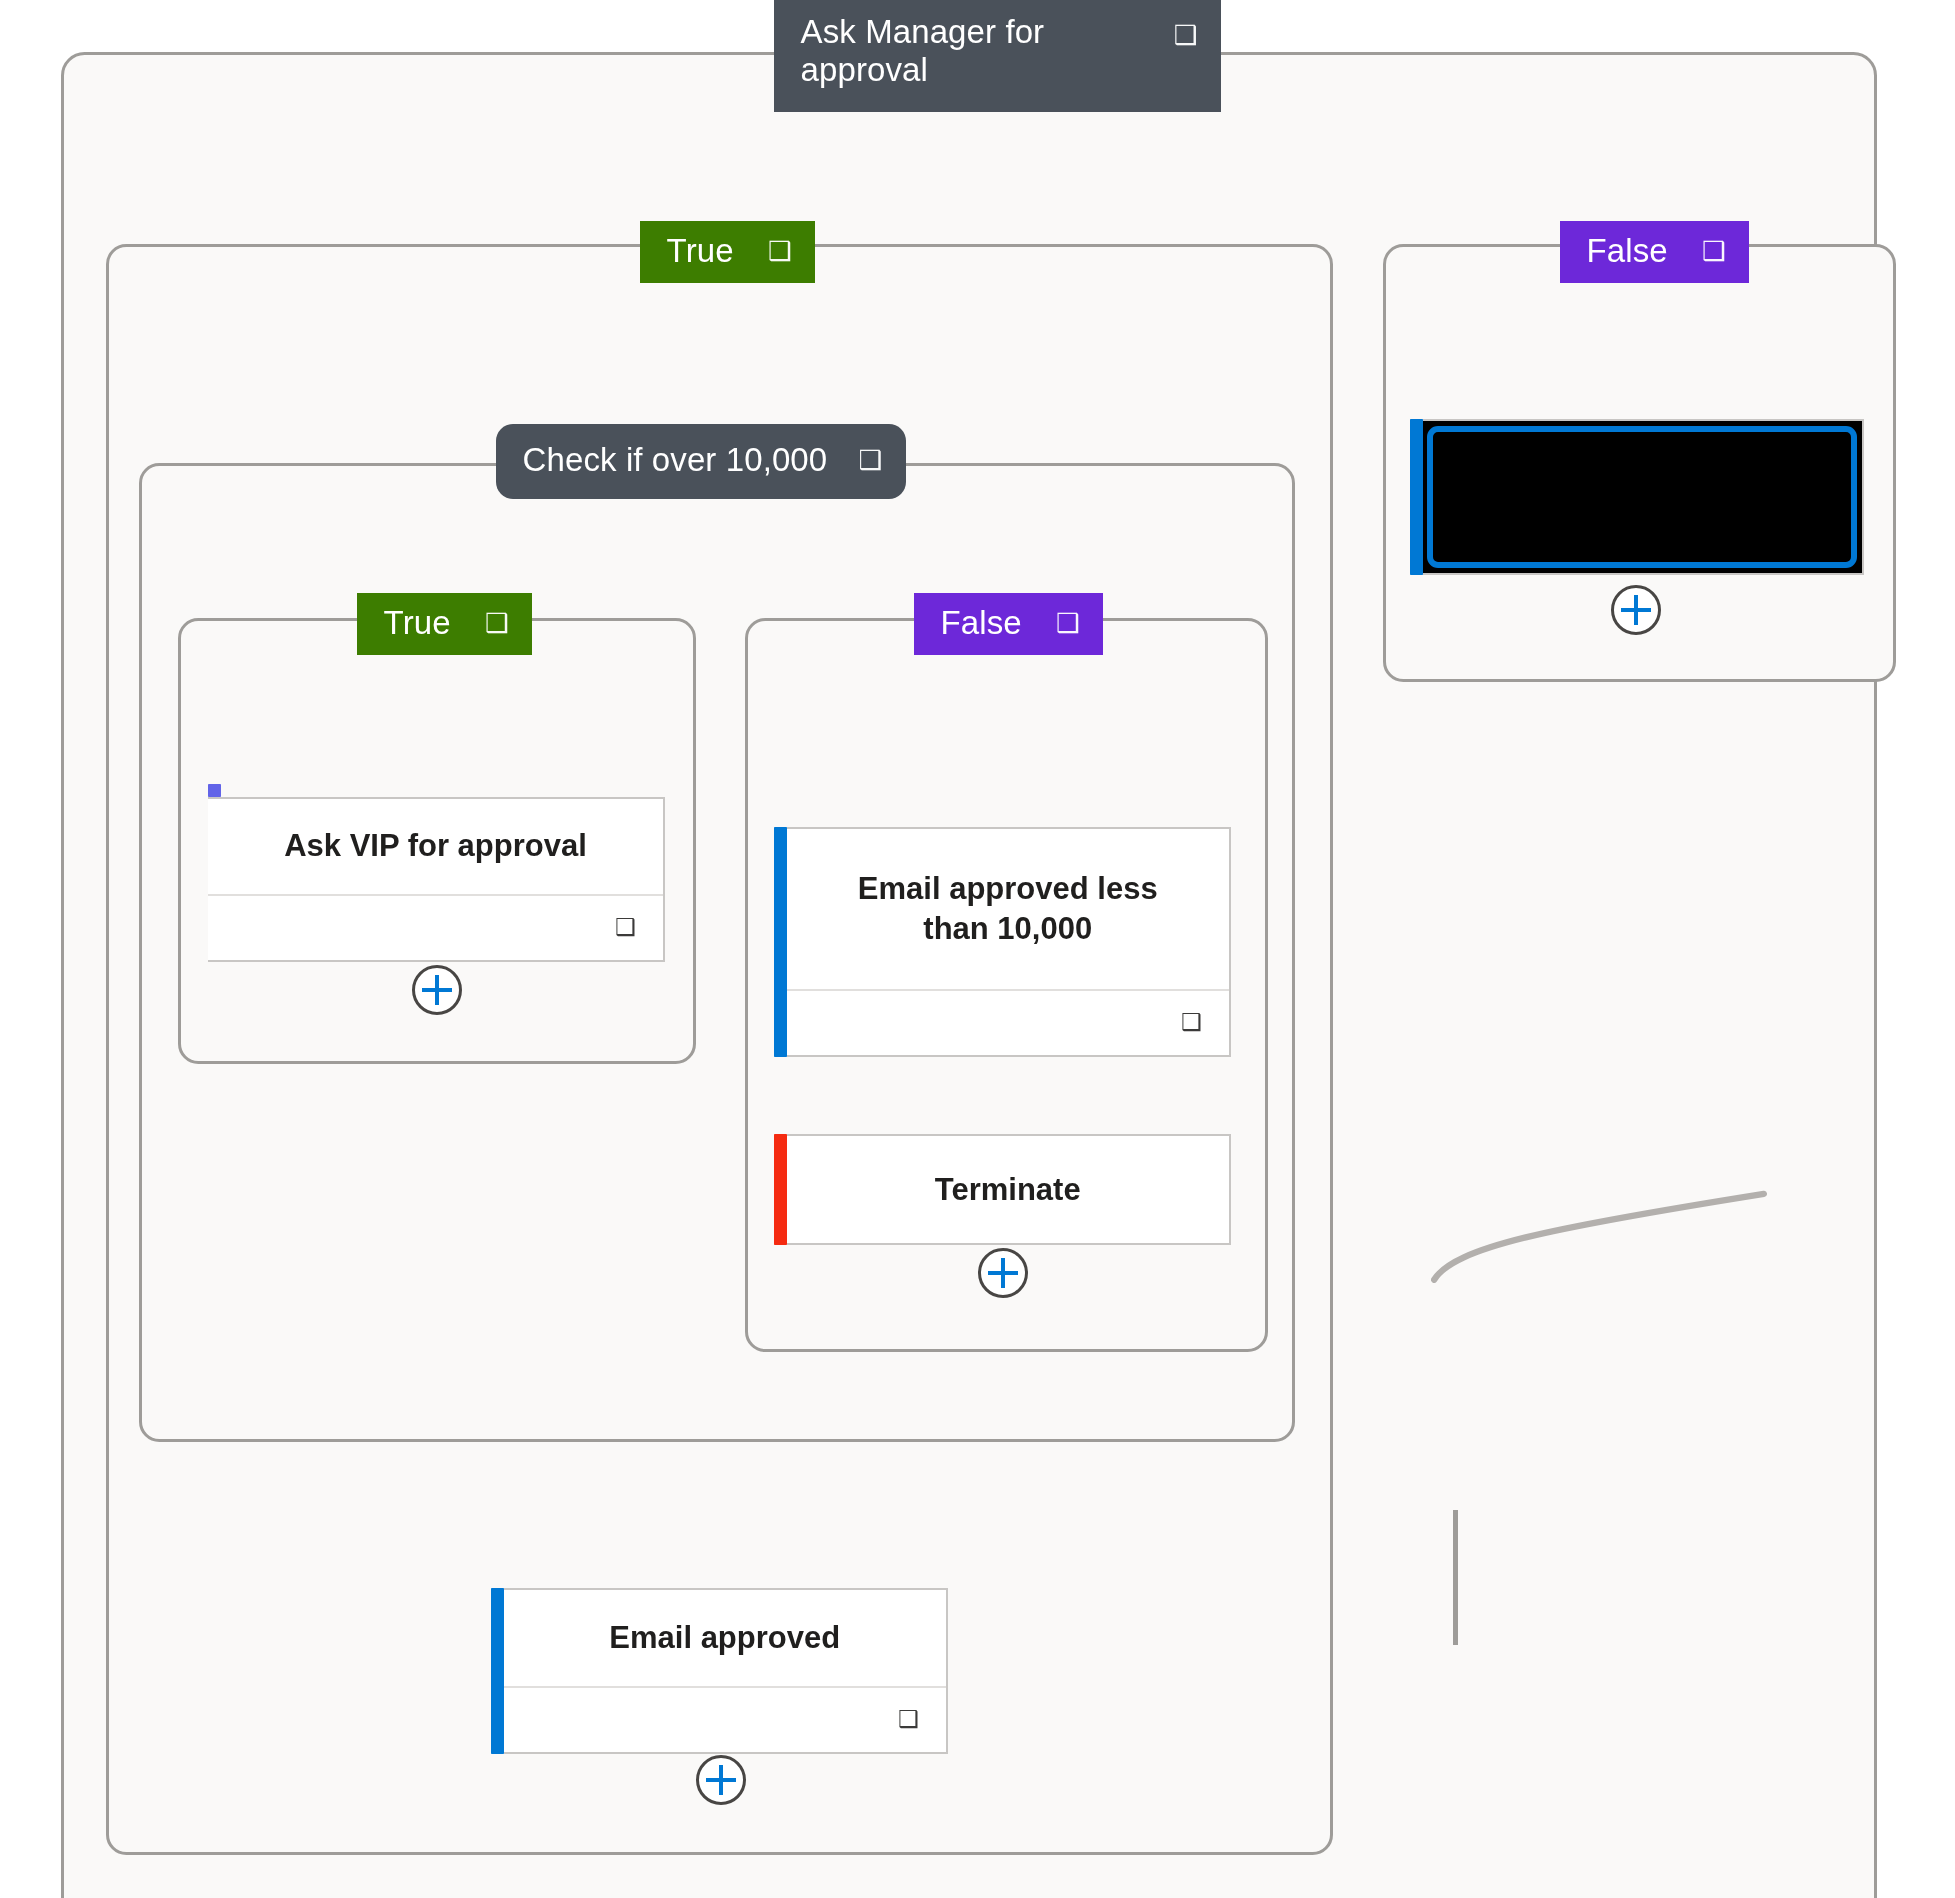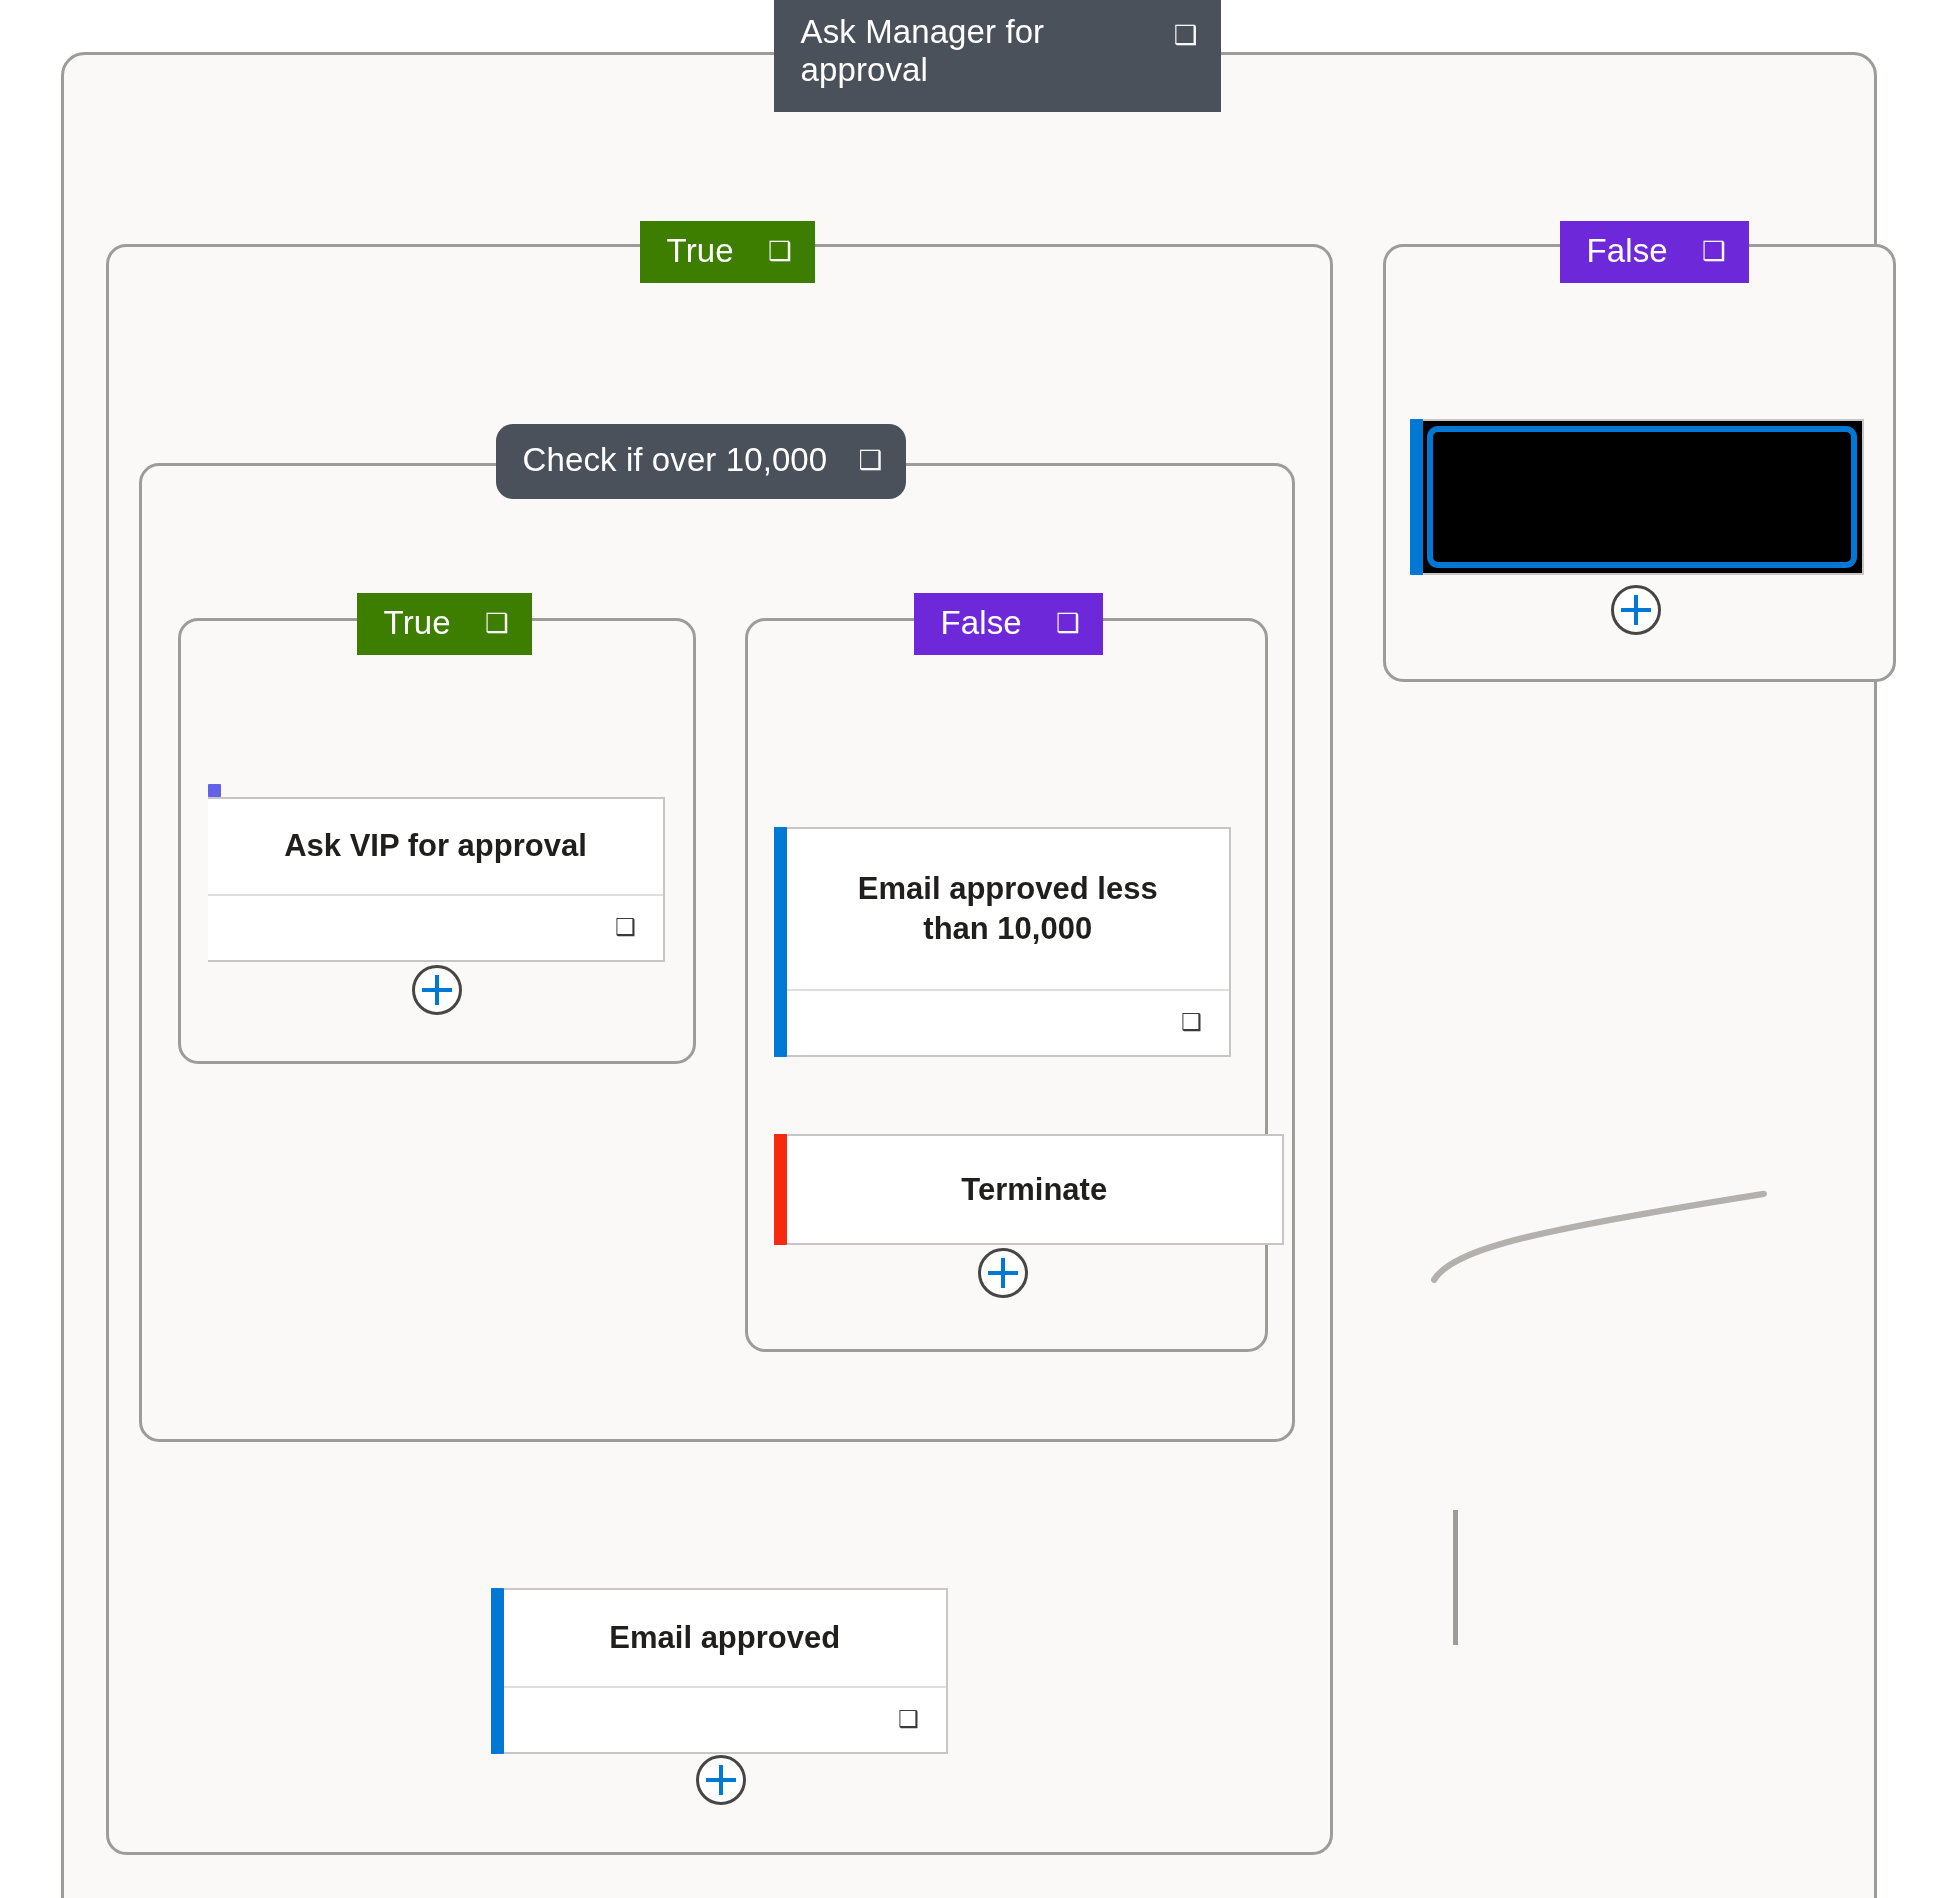--- a/index.html
+++ b/index.html
@@ -166,21 +166,21 @@
     left: 208px; top: 784px;
     width: 457px; height: 178px; flex-direction: column;
   }
   .card.email-less {
     left: 774px; top: 782px;
     width: 457px; height: 230px; margin-top: 45px;
   }
   .card.email-less .title-row { padding: 15.6px 44px 15.6px 44px; }
   .card.terminate {
     left: 774px; top: 1134px;
-    width: 510px; height: 111px;
+    width: 457px; height: 111px;
   }
   .card.email-approved {
     left: 491px; top: 1588px;
     width: 457px; height: 166px;
   }
   .card.blank-selected {
     left: 1410px; top: 419px;
     width: 454px; height: 156px;
   }
 

